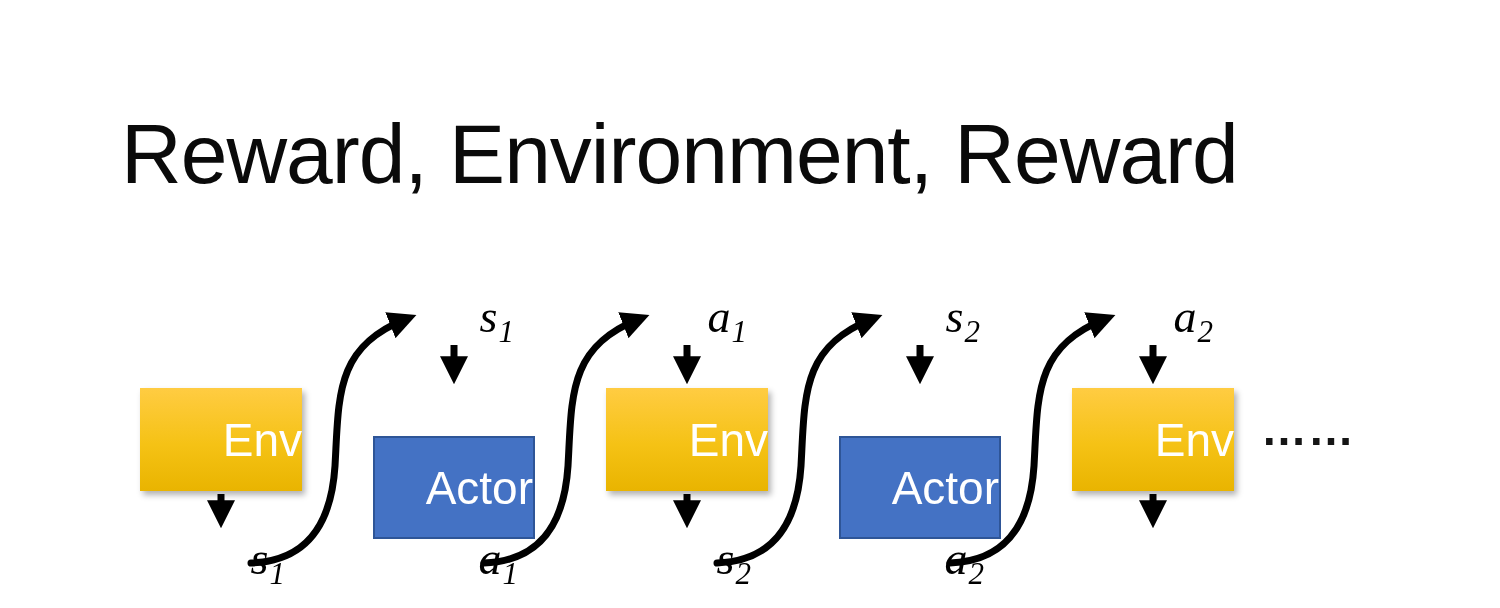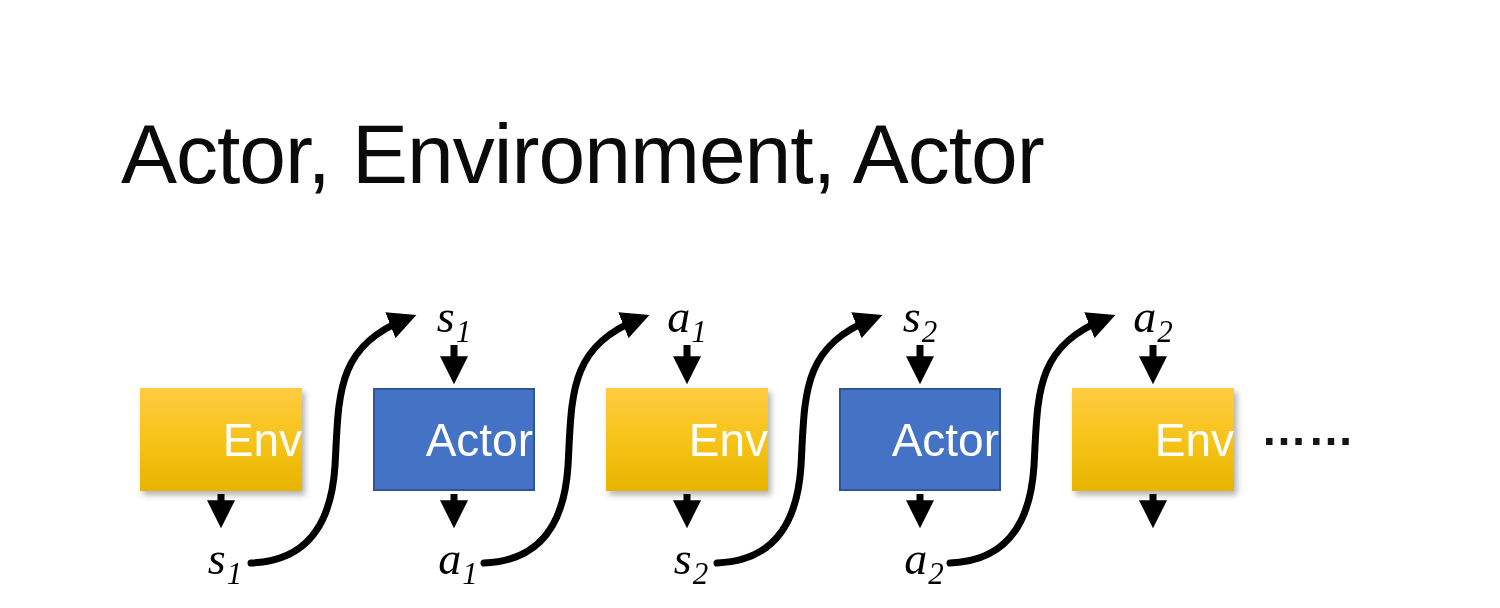--- a/index.html
+++ b/index.html
@@ -18,27 +18,28 @@
     display:flex; align-items:center; justify-content:flex-end;
     font-size:46px; color:var(--box_text,#ffffff); box-sizing:border-box;
   }
   .env {
     background:linear-gradient(180deg, var(--env_top,#FFCC42) 0%, #F5C215 55%, var(--env_bottom,#E9B400) 100%);
     box-shadow:3px 4px 6px rgba(0,0,0,0.30);
   }
   .actor {
     background:var(--actor_fill,#4472C4);
     border:2px solid var(--actor_border,#2E5597);
+    margin-top:48px;
   }
   .col0 { left:140px; } .col1 { left:373px; } .col2 { left:606px; }
   .col3 { left:839px; } .col4 { left:1072px; }
 
   
   .mlabel {
-    position:absolute; width:120px; text-align:center;
+    position:absolute; width:120px; text-align:right;
     font-family:"Liberation Serif", serif; font-style:italic;
     font-size:46px; color:#000; line-height:1; white-space:nowrap;
   }
   .mlabel .sub { font-size:31px; position:relative; top:10px; margin-left:1px; }
   .tl { top:294px; }
   .bl { top:536px; }
   .tl.c1 { left:394px; } .tl.c2 { left:627px; } .tl.c3 { left:860px; } .tl.c4 { left:1093px; }
   .bl.c0 { left:165px; } .bl.c1 { left:398px; } .bl.c2 { left:631px; }
   .bl.c3 { left:864px; } .bl.c4 { left:1097px; }
 
@@ -47,21 +48,21 @@
     font-size:46px; font-weight:bold; letter-spacing:1px;
     color:#151515; text-align:center; line-height:1; white-space:nowrap;
   }
   .arrows { position:absolute; left:0; top:0; pointer-events:none; }
 </style>
 </head>
 <body>
 
 <div class="slide">
 
-  <h1 class="title">Actor, Environment, Actor</h1>
+  <h1 class="title">Reward, Environment, Reward</h1>
 
   <svg class="arrows" width="1500" height="608" viewBox="0 0 1500 608">
     <defs>
       <marker id="ah" viewBox="0 0 4 4" markerWidth="4" markerHeight="4" refX="2.4" refY="2" orient="auto" markerUnits="strokeWidth">
         <path d="M0 0 L4 2 L0 4 Z" fill="#000"></path>
       </marker>
     </defs>
 
     <g stroke="#000" stroke-width="7" fill="none" stroke-linecap="butt">
       <line x1="454" y1="345" x2="454" y2="373" marker-end="url(#ah)"></line>

